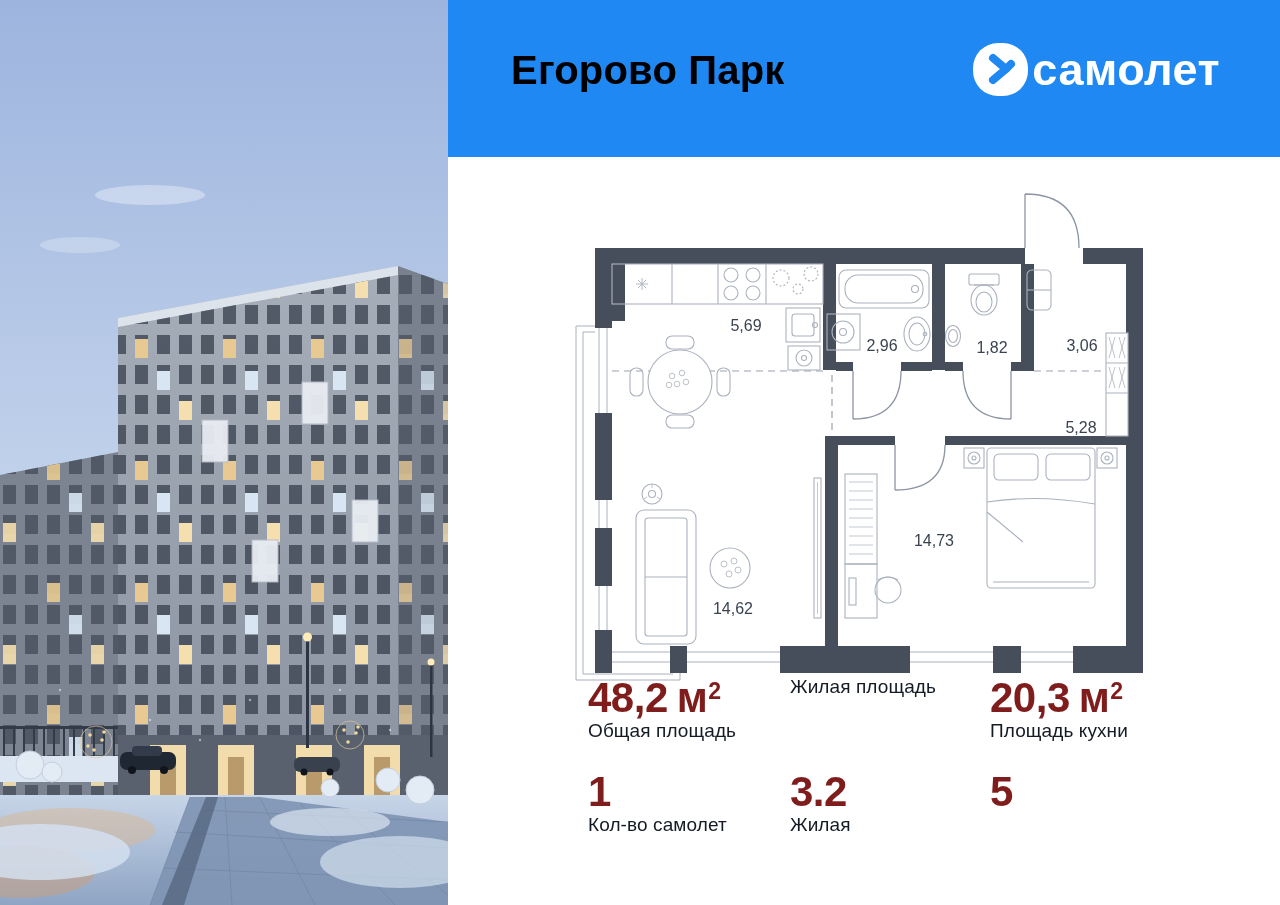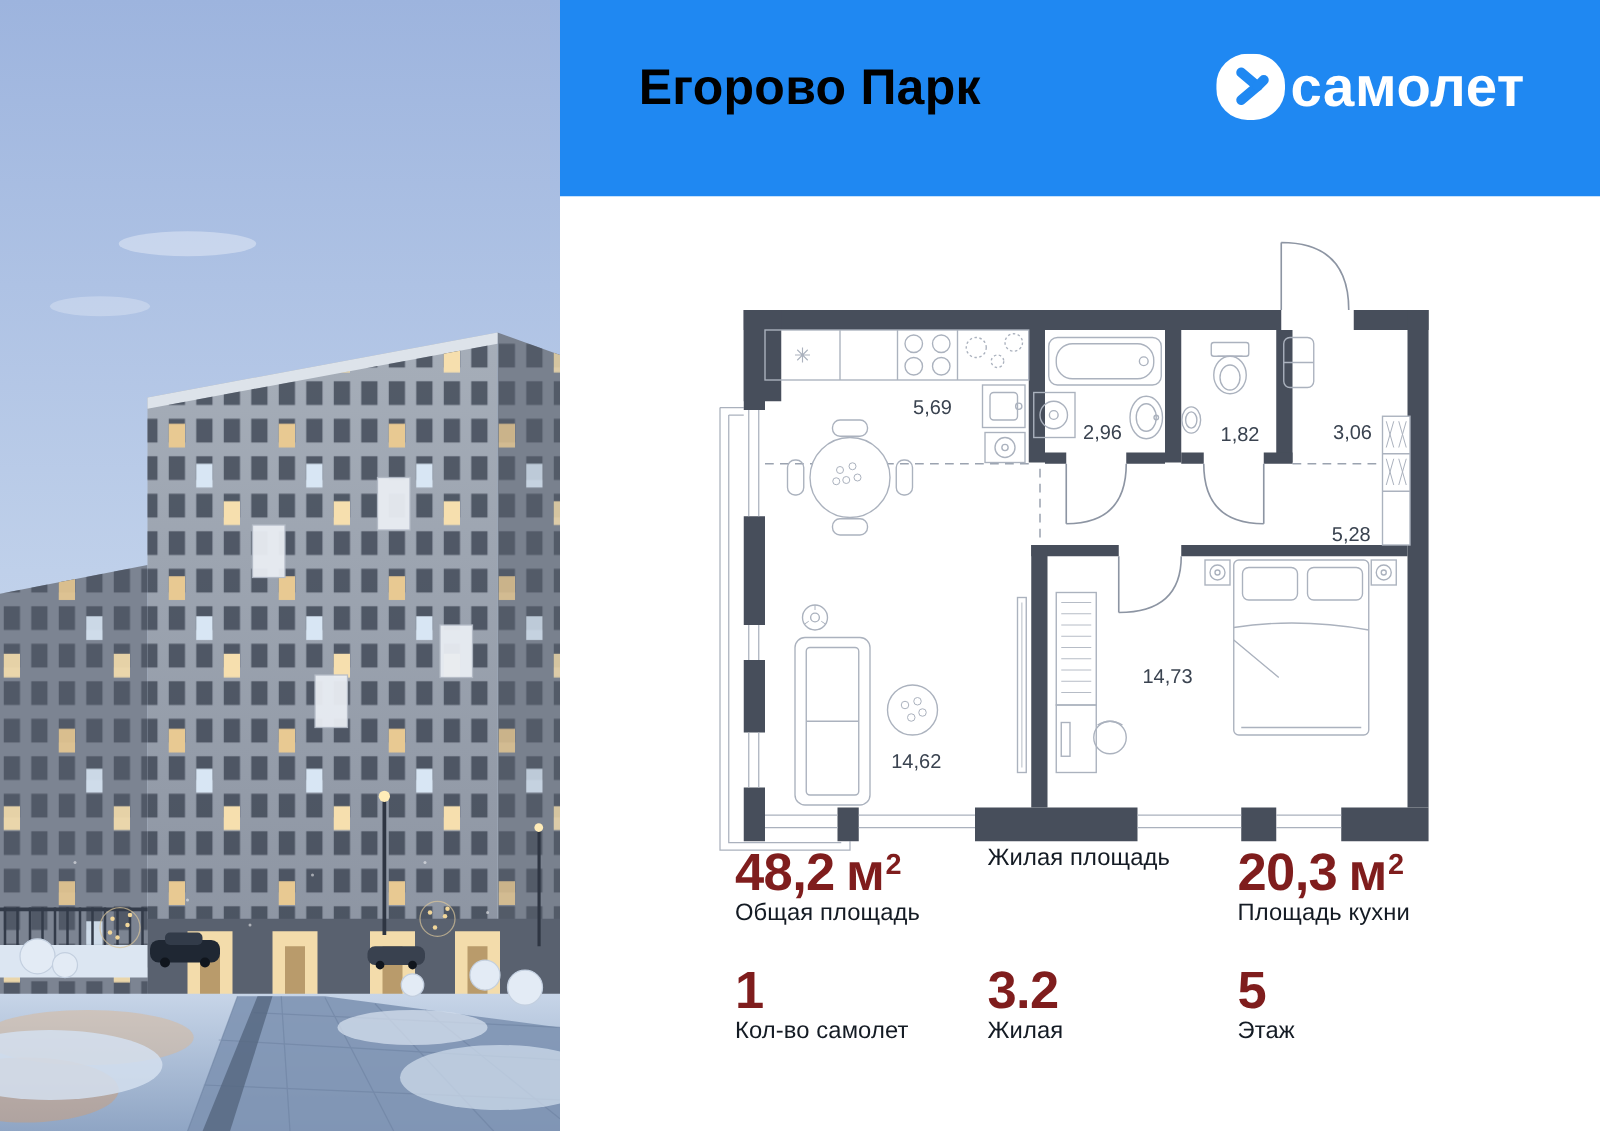--- a/index.html
+++ b/index.html
@@ -400,19 +400,18 @@
         <div class="stat">
           <div class="num">1</div>
           <div class="lbl">Кол-во самолет</div>
         </div>
         <div class="stat">
           <div class="num">3.2</div>
           <div class="lbl">Жилая</div>
         </div>
         <div class="stat">
           <div class="num">5</div>
-          <div class="lbl">Этаж</div>
         </div>
       </div>
     </div>
 
   </div>
 </div>
 
 </body></html>

